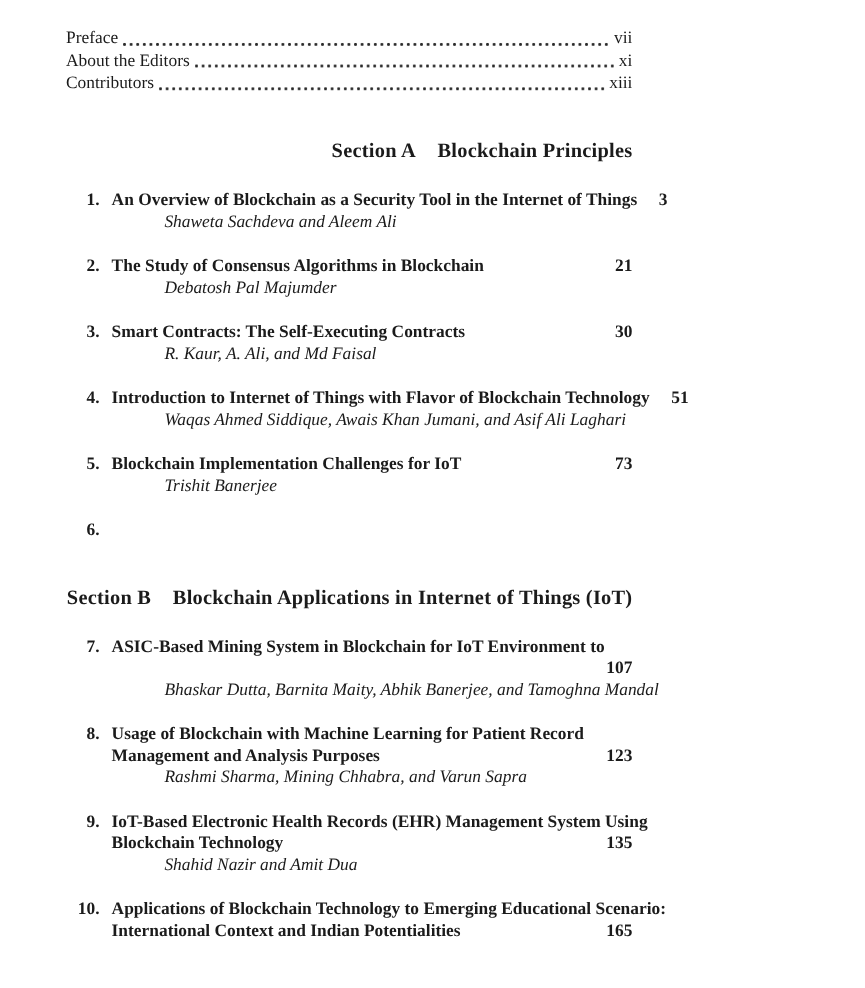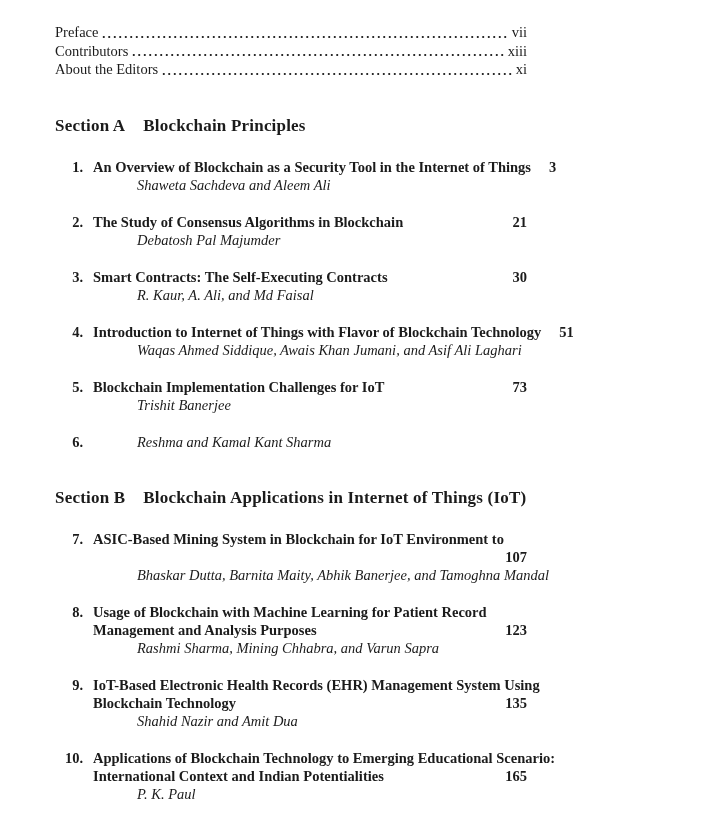--- a/index.html
+++ b/index.html
@@ -45,20 +45,21 @@
     flex: 0 0 auto;
   }
 
   
   .section-heading {
     font-size: 17px;
     font-weight: bold;
     line-height: 22px;
     margin: 0 0 21px 0;
     letter-spacing: 0.2px;
+    text-align: right;
   }
   .section-label {
     margin-right: 18px;
   }
   .section-b {
     margin-top: 36px;
   }
 
   
   .chapter {
@@ -100,29 +101,29 @@
 
 <div class="page">
 
   <div class="front-matter">
     <div class="fm-row">
       <span class="title">Preface</span>
       <span class="leader"></span>
       <span class="pg">vii</span>
     </div>
     <div class="fm-row">
+      <span class="title">About the Editors</span>
+      <span class="leader"></span>
+      <span class="pg">xi</span>
+    </div>
+    <div class="fm-row">
       <span class="title">Contributors</span>
       <span class="leader"></span>
       <span class="pg">xiii</span>
     </div>
-    <div class="fm-row">
-      <span class="title">About the Editors</span>
-      <span class="leader"></span>
-      <span class="pg">xi</span>
-    </div>
   </div>
 
   <h2 class="section-heading">
     <span class="section-label">Section A</span><span class="section-title">Blockchain Principles</span>
   </h2>
 
   <div class="chapter">
     <span class="num">1.</span>
     <div class="entry-body">
       <div class="title-row">
@@ -178,21 +179,20 @@
         <span class="leader"></span>
         <span class="pg">73</span>
       </div>
       <div class="authors">Trishit Banerjee</div>
     </div>
   </div>
 
   <div class="chapter">
     <span class="num">6.</span>
     <div class="entry-body">
-      <div class="authors">Reshma and Kamal Kant Sharma</div>
     </div>
   </div>
 
   <h2 class="section-heading section-b">
     <span class="section-label">Section B</span><span class="section-title">Blockchain Applications in Internet of Things (IoT)</span>
   </h2>
 
   <div class="chapter">
     <span class="num">7.</span>
     <div class="entry-body">
@@ -241,17 +241,16 @@
     <span class="num">10.</span>
     <div class="entry-body">
       <div class="title-row">
         <span class="title">Applications of Blockchain Technology to Emerging Educational Scenario:</span>
       </div>
       <div class="title-row">
         <span class="title">International Context and Indian Potentialities</span>
         <span class="leader"></span>
         <span class="pg">165</span>
       </div>
-      <div class="authors">P. K. Paul</div>
     </div>
   </div>
 
 </div>
 
 </body></html>

